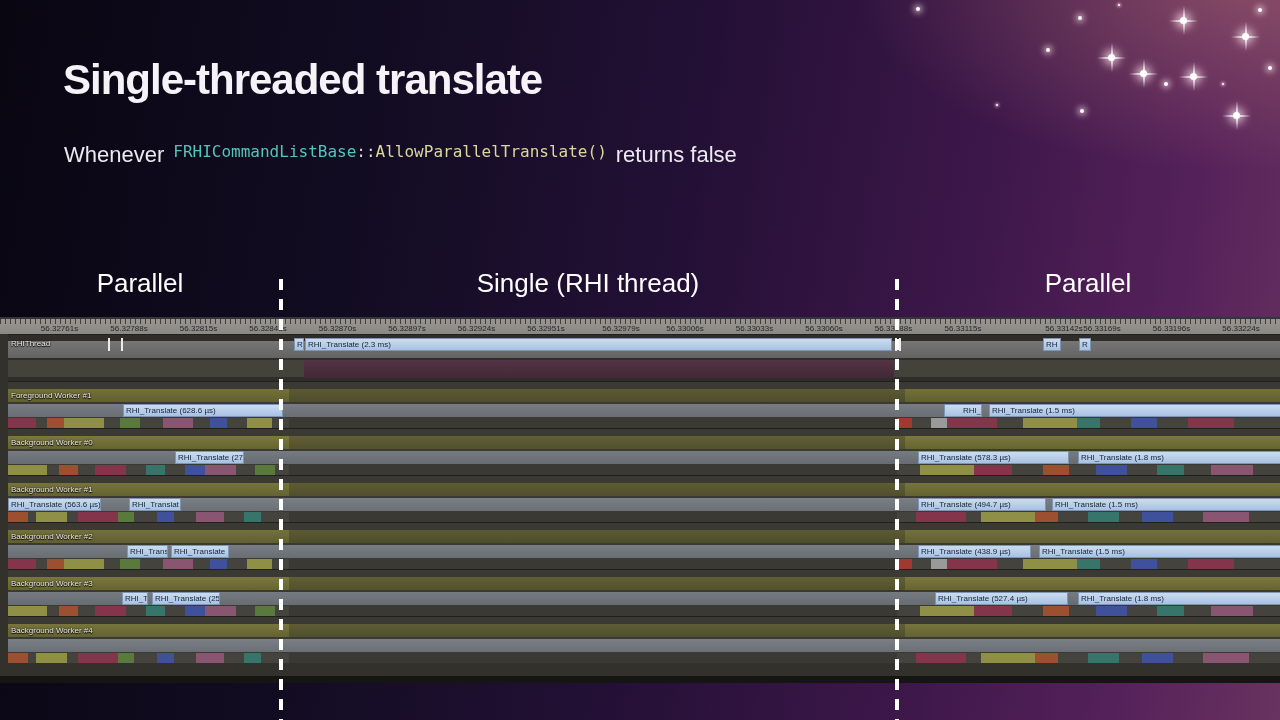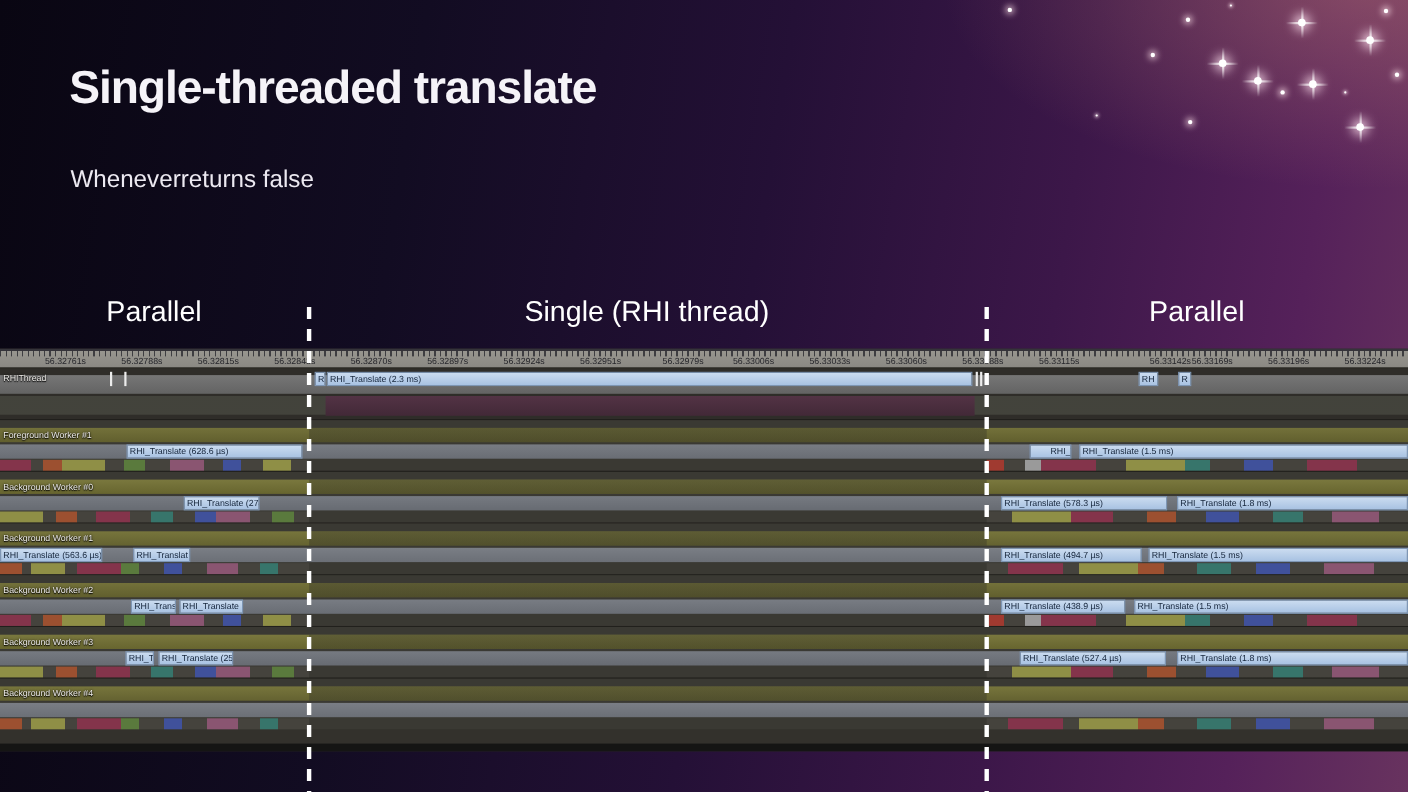--- a/index.html
+++ b/index.html
@@ -14,38 +14,38 @@
   .s1{width:2px;height:2px;box-shadow:0 0 3px 1px rgba(255,230,240,.7);}
   .s2{width:4px;height:4px;box-shadow:0 0 6px 2px rgba(255,225,235,.75);}
   .s4{width:7px;height:7px;box-shadow:0 0 10px 4px rgba(255,225,240,.85);}
   .s4::before,.s4::after{content:"";position:absolute;background:linear-gradient(rgba(255,255,255,0),#fff,rgba(255,255,255,0));}
   .s4::before{left:2.5px;top:-11px;width:2px;height:29px;}
   .s4::after{left:-11px;top:2.5px;width:29px;height:2px;
              background:linear-gradient(90deg,rgba(255,255,255,0),#fff,rgba(255,255,255,0));}
   
   .title{position:absolute;left:63px;top:56px;margin:0;font-size:42px;font-weight:700;
          letter-spacing:-1px;color:#f5f3f8;z-index:2;}
-  .subtitle{position:absolute;left:64px;top:150px;display:flex;align-items:flex-start;gap:0;
+  .subtitle{position:absolute;left:64px;top:142px;display:flex;align-items:flex-start;gap:9px;
             font-size:22px;color:#ece9f1;z-index:2;white-space:nowrap;}
   .code{font-family:"DejaVu Sans Mono",monospace;font-size:16px;}
   .c-type{color:#52c5bb;}
   .c-sep{color:#d5d5d8;}
   .c-fn{color:#d9d79b;}
   .section-label{position:absolute;top:268px;transform:translateX(-50%);font-size:26px;
                  color:#ffffff;z-index:3;white-space:nowrap;}
   .sec1{left:140px;} .sec2{left:588px;} .sec3{left:1088px;}
   
   .profiler{position:absolute;left:0;top:317px;width:1280px;height:366px;background:#33312c;z-index:2;}
   .ruler{position:absolute;top:0;left:0;right:0;height:17px;
          background:linear-gradient(#98968f,#8a8883);border-top:2px solid #35343a;box-sizing:border-box;}
   .ruler::before{content:"";position:absolute;top:0;left:0;right:0;height:5px;
          background:repeating-linear-gradient(90deg,rgba(40,40,46,.8) 0 1px,transparent 1px 5px);}
   .tick{position:absolute;top:5px;transform:translateX(-50%);font-size:8px;color:#26262b;white-space:nowrap;}
   #tracks{position:absolute;top:17px;left:0;right:0;}
-  .track{position:relative;height:47px;border-top:1px solid rgba(18,18,16,.55);box-sizing:border-box;}
+  .track{position:relative;height:47px;border-top:1px solid rgba(18,18,16,.55);box-sizing:border-box;margin-left:8px;}
   .tex{position:absolute;inset:0;background-color:#3a3933;background-repeat:no-repeat;}
   .tname{position:absolute;left:3px;top:9px;font-size:8px;color:#eceae6;z-index:3;
          text-shadow:0 1px 1px #000,0 0 2px #000;white-space:nowrap;}
   .bars{position:absolute;left:0;right:0;top:22px;height:13px;z-index:2;}
   .t0 .bars{top:3px;} .t0 .tname{top:4px;}
   .bar{position:absolute;top:0;height:13px;box-sizing:border-box;
        background:linear-gradient(#cbdcf0,#a8c2e2);border:1px solid #7e96b4;
        font-size:8px;color:#15253b;line-height:11px;padding:0 2px;white-space:nowrap;overflow:hidden;}
   .bar.mark{background:#ececec;border:none;padding:0;}
   .guide{position:absolute;top:-38px;width:4px;height:441px;z-index:6;
@@ -102,20 +102,21 @@
       <div class="star s4" style="left: 1233px; top: 112px;"></div>
       <div class="star s1" style="left: 996px; top: 104px;"></div>
       <div class="star s2" style="left: 1258px; top: 8px;"></div>
       <div class="star s1" style="left: 1118px; top: 4px;"></div>
     </div>
 
   <h1 class="title">Single-threaded translate</h1>
 
   <div class="subtitle">
     <span>Whenever</span>
+    <span class="code"><span class="c-type">FRHICommandListBase</span><span class="c-sep">::</span><span class="c-fn">AllowParallelTranslate()</span></span>
     <span>returns false</span>
   </div>
 
   <span class="section-label sec1">Parallel</span>
   <span class="section-label sec2">Single (RHI thread)</span>
   <span class="section-label sec3">Parallel</span>
 
   <div class="profiler">
     <div class="ruler">
       <div id="ticks">

